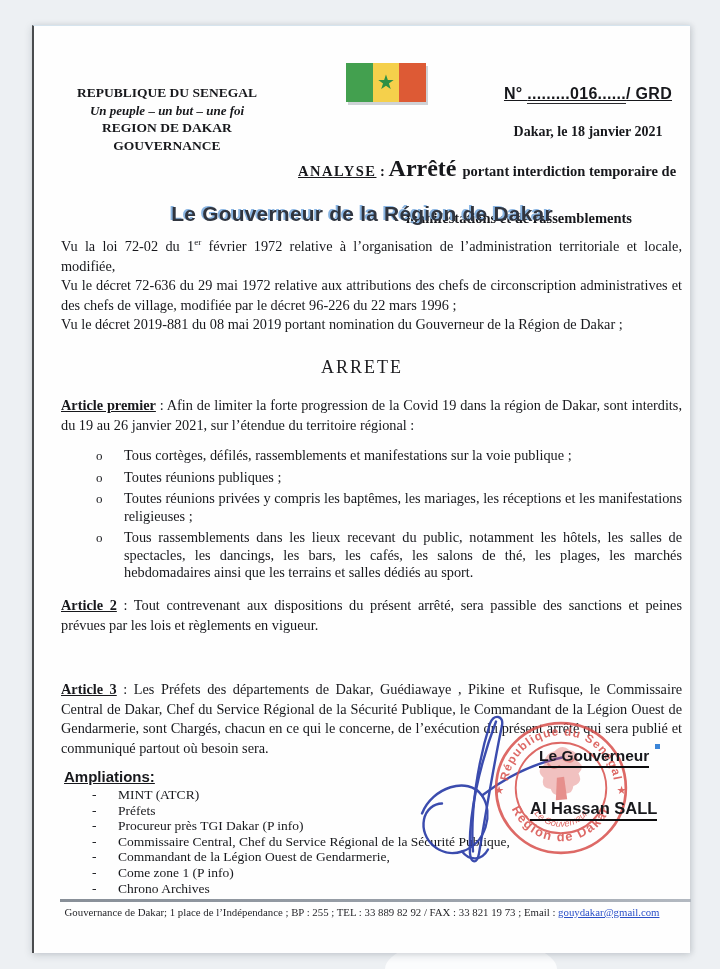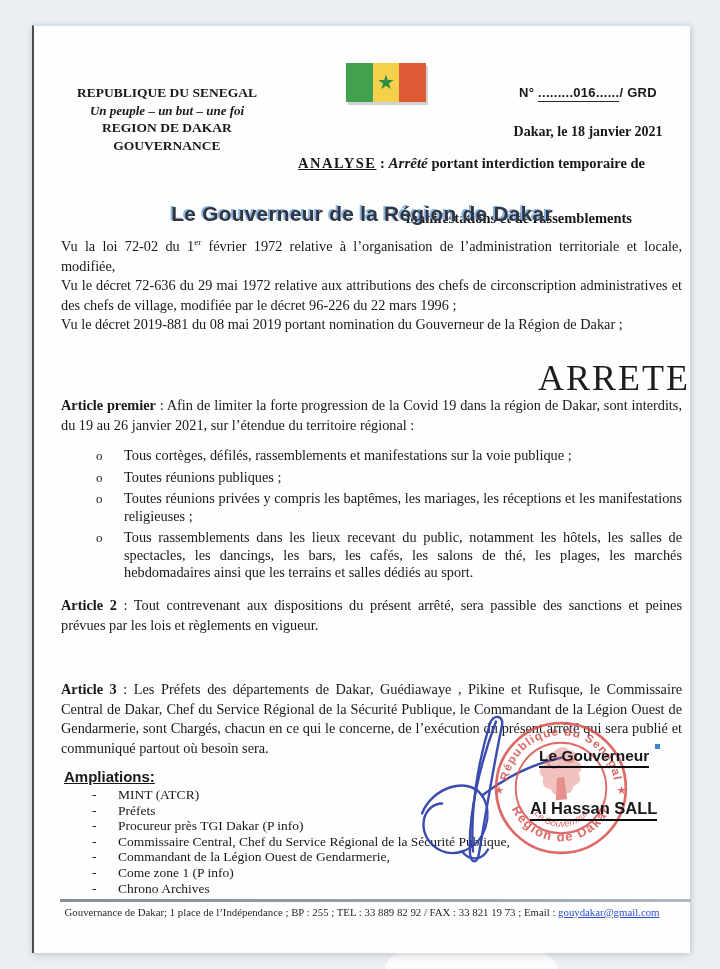--- a/index.html
+++ b/index.html
@@ -17,40 +17,40 @@
   }
   .page-bump{position:absolute;left:385px;top:938px;width:172px;height:62px;background:#fbfcfd;border-radius:50%;z-index:0;}
   .abs{position:absolute;}
 
   
   .hdr-left{left:26px;top:58px;width:214px;text-align:center;font-weight:bold;font-size:13.5px;line-height:17.5px;}
   .hdr-motto{font-style:italic;font-size:13px;}
   .flag{left:312px;top:37px;width:80px;height:39px;display:flex;box-shadow:2px 3px 0 rgba(150,158,166,.45);}
   .flag .band{flex:1;height:100%;}
   .flag .star{position:absolute;left:27px;top:6px;width:26px;height:26px;font-size:20px;line-height:26px;text-align:center;}
-  .ref-line{left:446px;top:59px;width:216px;text-align:center;font-weight:bold;font-size:13px;letter-spacing:.3px;}
+  .ref-line{left:446px;top:59px;width:216px;text-align:center;font-weight:bold;font-size:16px;letter-spacing:.3px;text-decoration:underline;}
   .ref-dotted{border-bottom:1.5px solid #2b2b2e;padding-bottom:1px;}
   .date-line{left:446px;top:98px;width:216px;text-align:center;font-weight:bold;font-size:14px;}
 
   
   .analyse-1{left:264px;top:129px;width:400px;font-weight:bold;font-size:14.5px;}
   .analyse-label{text-decoration:underline;letter-spacing:1.5px;}
-  .analyse-big{font-size:15px;font-style:italic;}
+  .analyse-big{font-size:24px;}
   .analyse-2{left:372px;top:155px;width:292px;font-weight:bold;font-size:14.5px;margin-top:29px;}
 
   
   .main-title{left:0;top:176px;width:100%;text-align:center;font-weight:bold;font-size:21px;
     color:#30353f;text-shadow:-2px -1px 0 #8ab5e2;letter-spacing:.2px;}
 
   
   .bodytxt{font-size:14.3px;line-height:19.5px;text-align:justify;}
   .vu-block{left:27px;top:211px;width:621px;}
-  .arrete-h{left:0;top:331px;width:100%;text-align:right;font-size:36px;letter-spacing:2px;color:#1d1d20;}
+  .arrete-h{left:0;top:331px;width:100%;text-align:center;font-size:18px;letter-spacing:2px;color:#1d1d20;}
   .art{left:27px;top:370px;width:621px;}
-  .art-label{font-weight:bold;}
+  .art-label{font-weight:bold;text-decoration:underline;}
   .art2{top:570px;}
   .art3{top:654px;}
 
   
   .bullets{left:56px;top:421px;width:592px;list-style:none;margin:0;padding:0;}
   .bullets li{position:relative;padding-left:34px;font-size:14.3px;line-height:17.5px;text-align:justify;margin-bottom:4px;}
   .bullets li .marker{position:absolute;left:6px;top:0;font-size:13px;}
 
   
   .sig-svg{left:376px;top:683px;width:160px;height:165px;z-index:2;pointer-events:none;}

